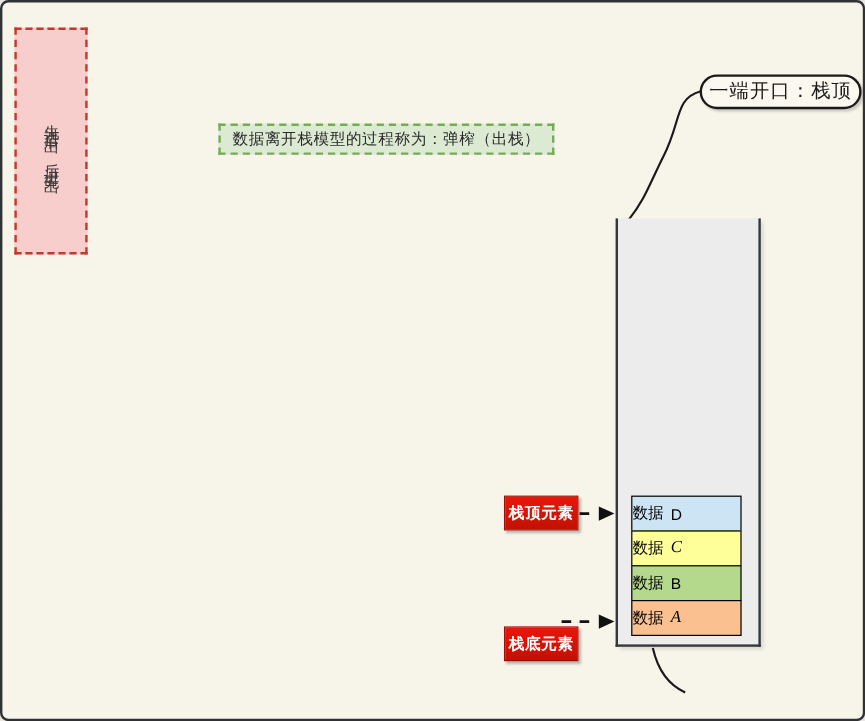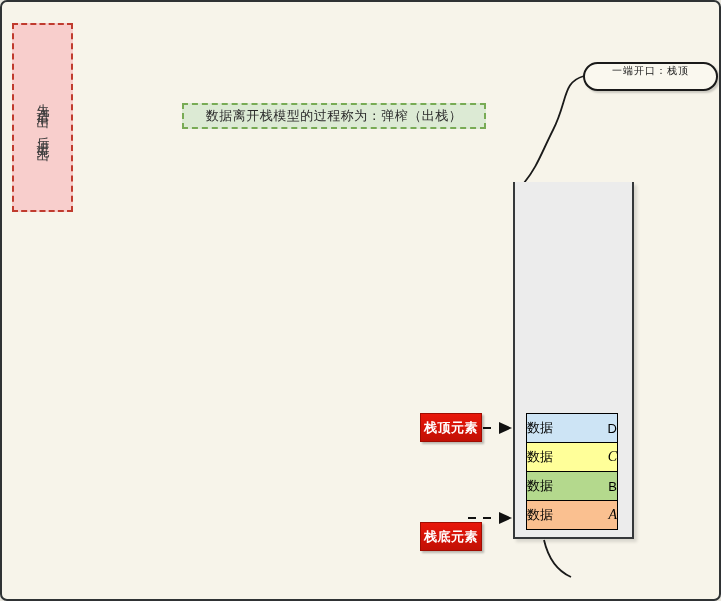--- a/index.html
+++ b/index.html
@@ -24,52 +24,52 @@
     background:#f8cecc;border:2px dashed #c03b2e;
     display:flex;align-items:center;justify-content:center;
   }
   .filo-note span{
     writing-mode:vertical-rl;text-orientation:upright;
     font-size:13px;letter-spacing:4px;color:#3a3a3a;
   }
 
   
   .pop-note{
-    left:180px;top:101px;width:304px;height:26px;
+    left:180px;top:101px;width:280px;height:26px;
     background:#dcead4;border:2px dashed #78ab55;
     display:flex;align-items:center;justify-content:center;
     font-size:13px;color:#2b2b2b;letter-spacing:0.5px;
   }
 
   
   .callout{
     height:29px;border:2px solid #1a1a1a;border-radius:15px;
     background:#faf8ef;
-    display:flex;align-items:flex-start;justify-content:center;
-    font-size:10px;letter-spacing:1px;
+    display:flex;align-items:center;justify-content:center;
+    font-size:16px;letter-spacing:1px;
     box-shadow:2px 2px 2px rgba(0,0,0,0.18);
   }
   .callout-top{left:581px;top:60px;width:135px;}
   .callout-bottom{left:570px;top:560px;width:131px;}
 
   
   .stack-container{
     left:511px;top:180px;width:121px;height:357px;
     background:#ececec;
     border-left:2px solid #35383a;
     border-right:2px solid #35383a;
     border-bottom:2px solid #35383a;
     box-shadow:3px 3px 3px rgba(0,0,0,0.12);
   }
 
   
   .stack-item{
     left:524px;width:92px;height:30px;
     border:1px solid #000;
-    display:flex;align-items:center;justify-content:space-between;
+    display:flex;align-items:center;justify-content:flex-start;
     font-size:13px;color:#000;
   }
   .stack-item .letter{margin-left:6px;}
   .stack-item .letter.it{
     font-family:"Liberation Serif","DejaVu Serif",serif;
     font-style:italic;font-size:14px;
   }
   .item-0{top:411px;}
   .item-1{top:440px;}
   .item-2{top:469px;}

